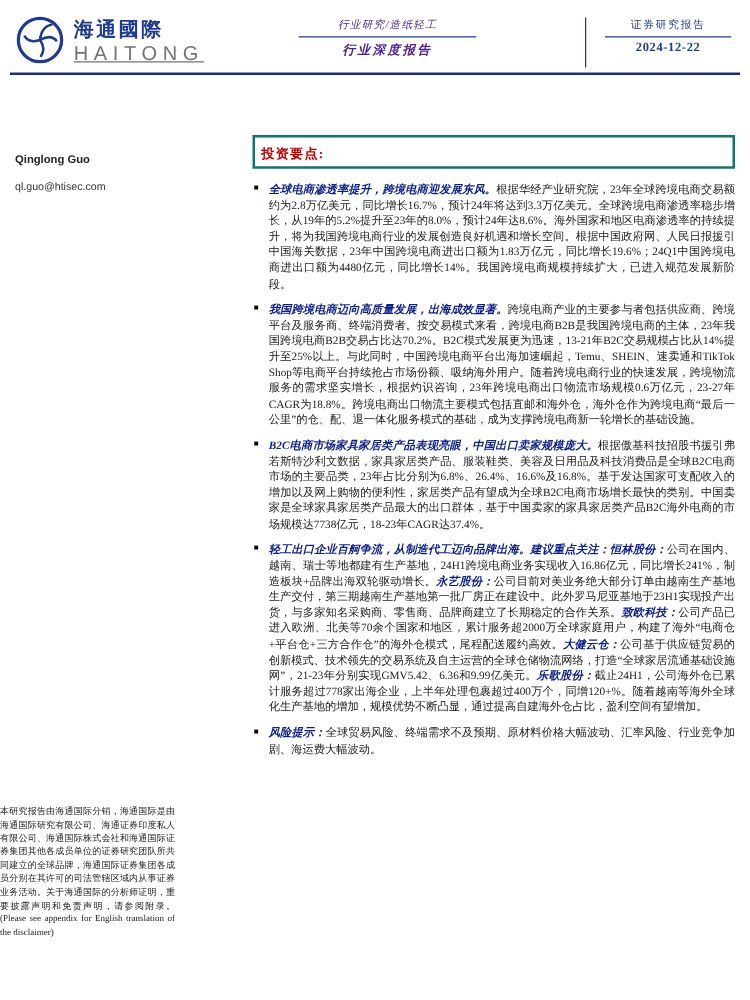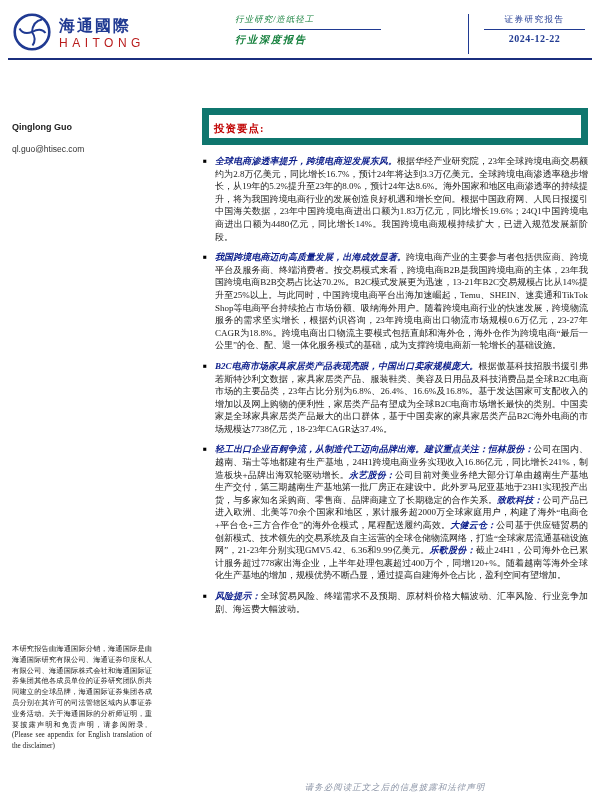--- a/index.html
+++ b/index.html
@@ -7,49 +7,49 @@
   body { font-family:"Liberation Serif", serif; }
   .page {
     position:relative; width:600px; height:800px; margin:0 auto;
     background:#ffffff; overflow:hidden; color:#1a1a1a;
   }
   
   .header { position:absolute; top:10px; left:0; width:520px; height:48px; }
   .logo-block { position:absolute; left:12px; top:2px; display:flex; align-items:center; gap:7px; }
   .logo-text { display:flex; flex-direction:column; line-height:1.05; }
   .brand-cn { color:#203a92; font-weight:bold; font-size:16px; letter-spacing:2px; }
-  .brand-en { color:#b91c1c; font-size:12px; letter-spacing:4.5px; margin-top:2px; font-family:"Liberation Sans",sans-serif; }
-  .header-center { position:absolute; left:235px; top:4px; width:150px; text-align:left; color:#15803d; }
+  .brand-en { color:#737373; font-size:16px; letter-spacing:4.5px; margin-top:2px; font-family:"Liberation Sans",sans-serif;text-decoration:underline; }
+  .header-center { position:absolute; left:235px; top:4px; width:150px; text-align:center; color:#4c1d95; }
   .hc-top { font-size:8.5px; font-style:italic; letter-spacing:1px; }
   .hc-line { height:1px; background:#203a92; margin:3px 4px; }
   .hc-bottom { font-size:10px; font-weight:bold; font-style:italic; letter-spacing:2px; margin-top:2px; }
   .header-vline { position:absolute; left:468px; top:4px; width:1px; height:40px; background:#203a92; }
   .header-right { position:absolute; left:482px; top:4px; width:105px; text-align:center; color:#203a92; }
   .hr-top { font-size:8.5px; letter-spacing:1.5px; }
   .hr-line { height:1px; background:#203a92; margin:3px 2px; }
   .hr-date { font-size:10px; font-weight:bold; letter-spacing:.5px; margin-top:2px; }
   .rule { position:absolute; top:58px; left:8px; width:584px; height:2px; background:#1b2f7e; }
   
   .title {
     position:absolute; top:72px; left:200px; width:388px;
     text-align:center; color:#1f3899; font-weight:bold; font-size:14.5px; letter-spacing:.5px;
   }
   
   .analysts { position:absolute; left:12px; top:122px; width:170px; font-family:"Liberation Sans",sans-serif; }
   .analyst { margin-bottom:14px; }
   .analyst-name { font-size:9px; font-weight:bold; color:#222; }
   .analyst-email { font-size:8.5px; color:#333; margin-top:12px; }
   .side-disclaimer {
-    position:absolute; left:12px; top:644px; width:140px;
+    position:absolute; left:0; top:644px; width:140px;
     font-size:7.2px; line-height:1.5; text-align:justify; color:#222;
   }
   
   .main { position:absolute; left:202px; top:108px; width:386px; }
   .points-box {
-    border:7px solid #0f766e; padding:3px 5px 2px 5px; margin-bottom:10px;
+    border:2px solid #0f766e; padding:3px 5px 2px 5px; margin-bottom:10px;
   }
   .points-label { color:#c00000; font-weight:bold; font-size:10.5px; letter-spacing:1px; }
   ul.bullets { list-style:none; }
   ul.bullets li {
     position:relative; padding-left:13px; margin-bottom:8px;
     font-size:9px; line-height:1.4; text-align:justify; color:#1a1a1a;
   }
   ul.bullets li::before {
     content:"■"; position:absolute; left:1px; top:1px; font-size:6.5px; color:#000;
   }
@@ -127,15 +127,14 @@
       </li>
       <li>
         <span class="lead">轻工出口企业百舸争流，从制造代工迈向品牌出海。建议重点关注：</span><span class="seg-name">恒林股份：</span><span>公司在国内、越南、瑞士等地都建有生产基地，24H1跨境电商业务实现收入16.86亿元，同比增长241%，制造板块+品牌出海双轮驱动增长。</span><span class="seg-name">永艺股份：</span><span>公司目前对美业务绝大部分订单由越南生产基地生产交付，第三期越南生产基地第一批厂房正在建设中。此外罗马尼亚基地于23H1实现投产出货，与多家知名采购商、零售商、品牌商建立了长期稳定的合作关系。</span><span class="seg-name">致欧科技：</span><span>公司产品已进入欧洲、北美等70余个国家和地区，累计服务超2000万全球家庭用户，构建了海外“电商仓+平台仓+三方合作仓”的海外仓模式，尾程配送履约高效。</span><span class="seg-name">大健云仓：</span><span>公司基于供应链贸易的创新模式、技术领先的交易系统及自主运营的全球仓储物流网络，打造“全球家居流通基础设施网”，21-23年分别实现GMV5.42、6.36和9.99亿美元。</span><span class="seg-name">乐歌股份：</span><span>截止24H1，公司海外仓已累计服务超过778家出海企业，上半年处理包裹超过400万个，同增120+%。随着越南等海外全球化生产基地的增加，规模优势不断凸显，通过提高自建海外仓占比，盈利空间有望增加。</span>
       </li>
       <li>
         <span class="lead">风险提示：</span><span>全球贸易风险、终端需求不及预期、原材料价格大幅波动、汇率风险、行业竞争加剧、海运费大幅波动。</span>
       </li>
     </ul>
   </div>
 
-  <div class="footer">请务必阅读正文之后的信息披露和法律声明</div>
 
 </div>
 
 </body></html>

